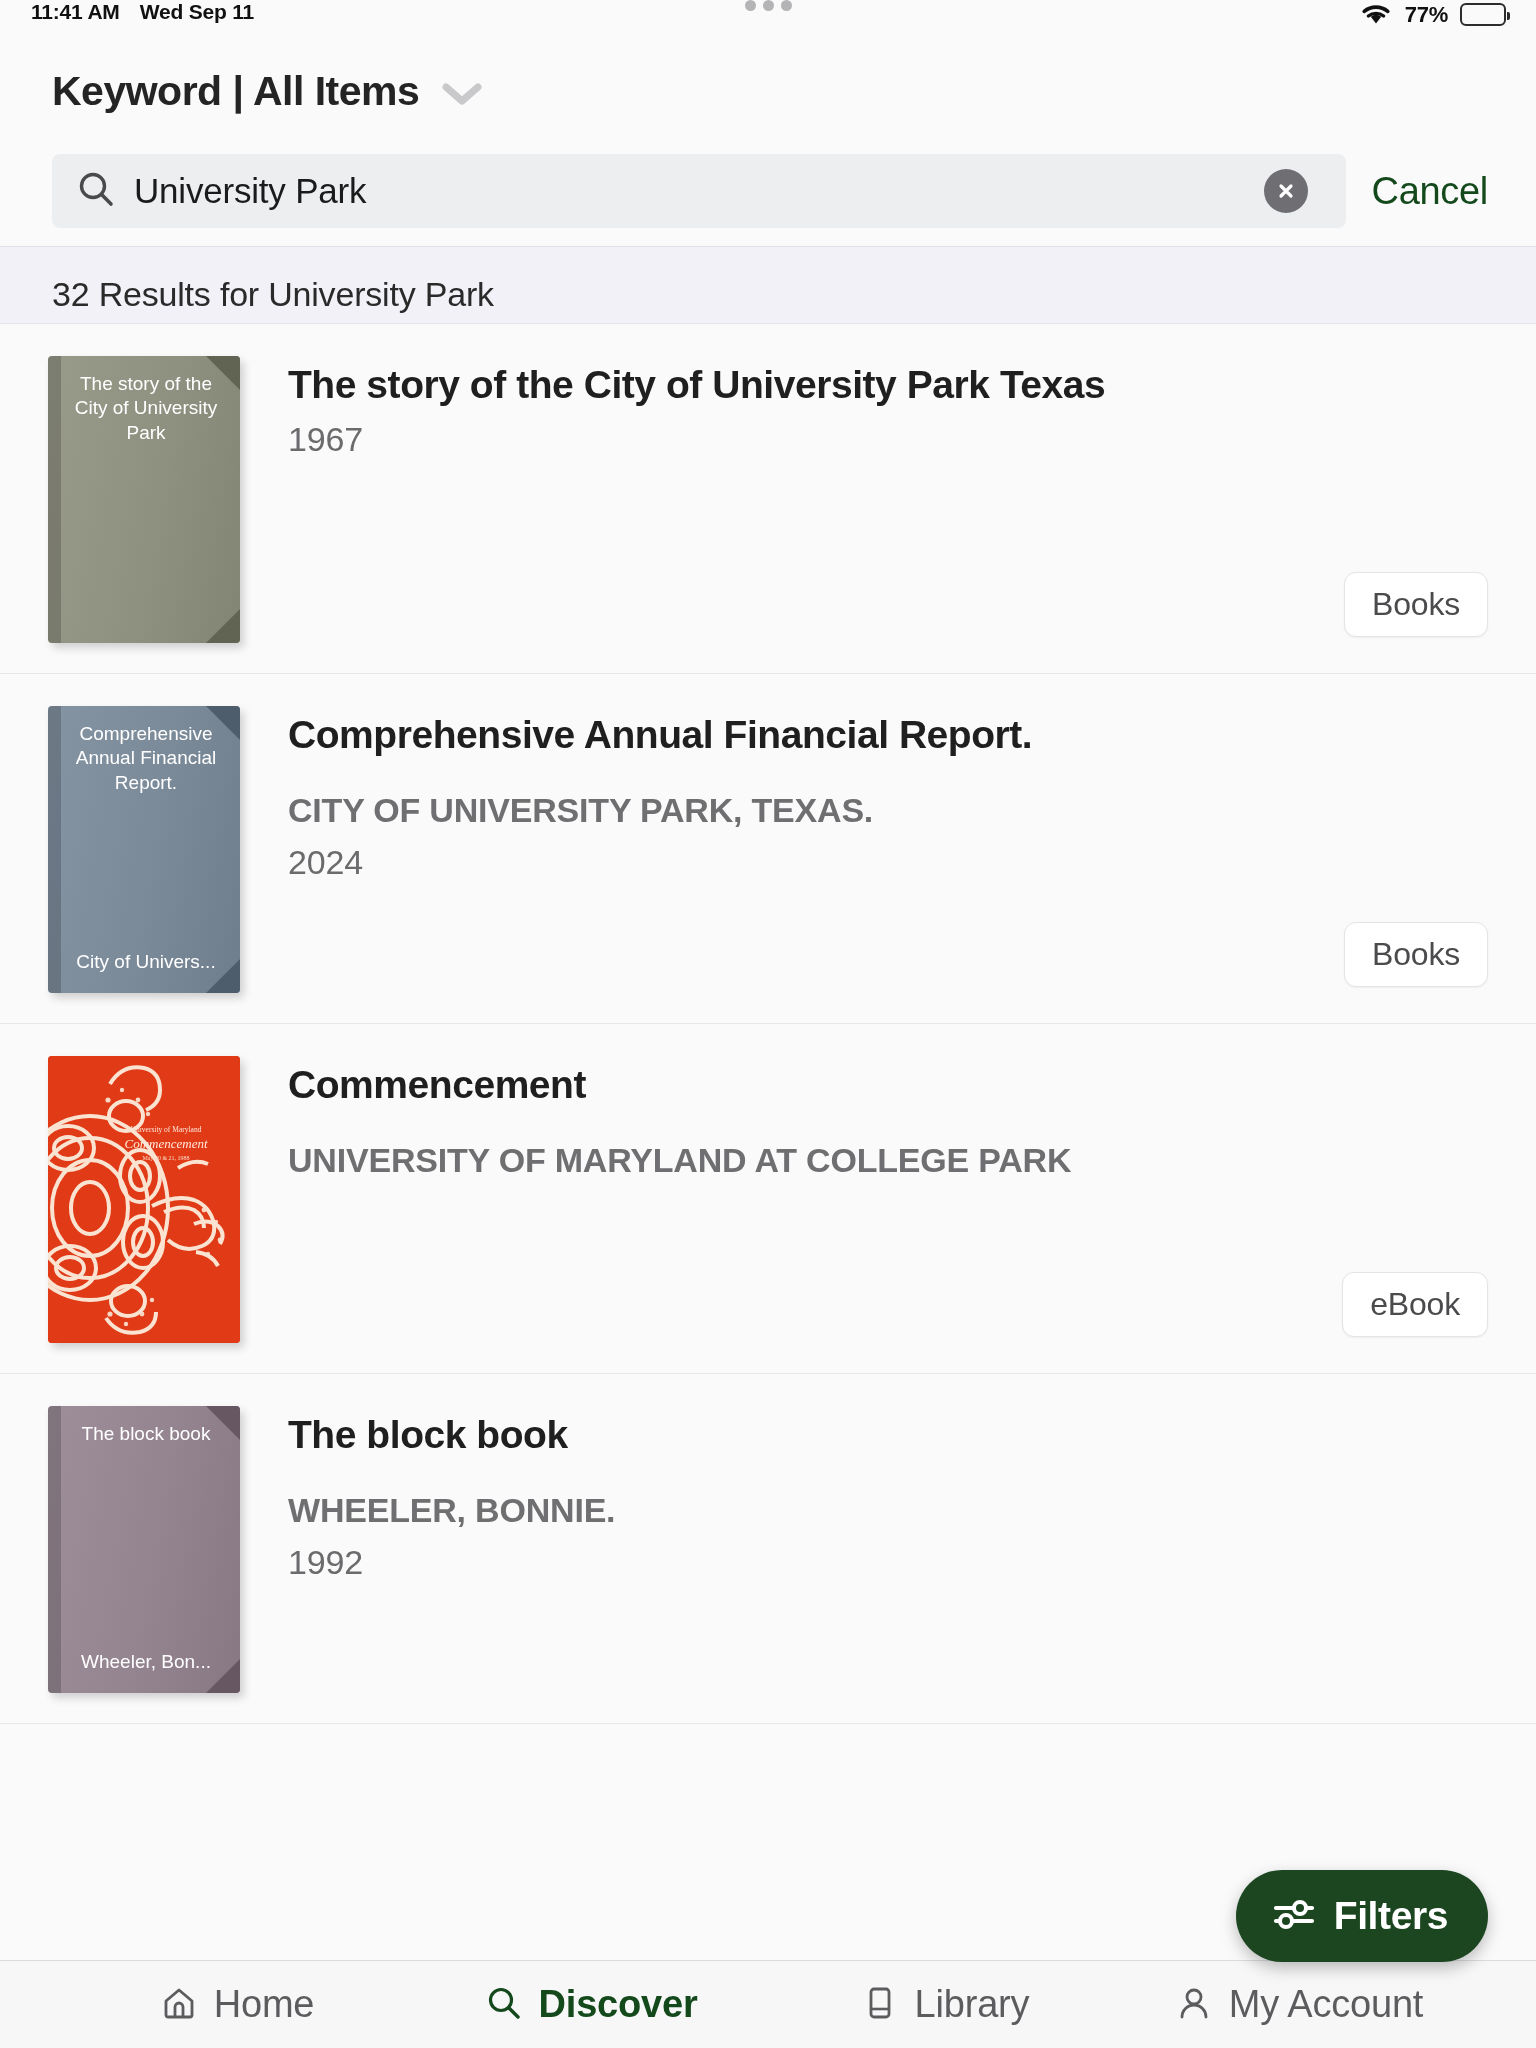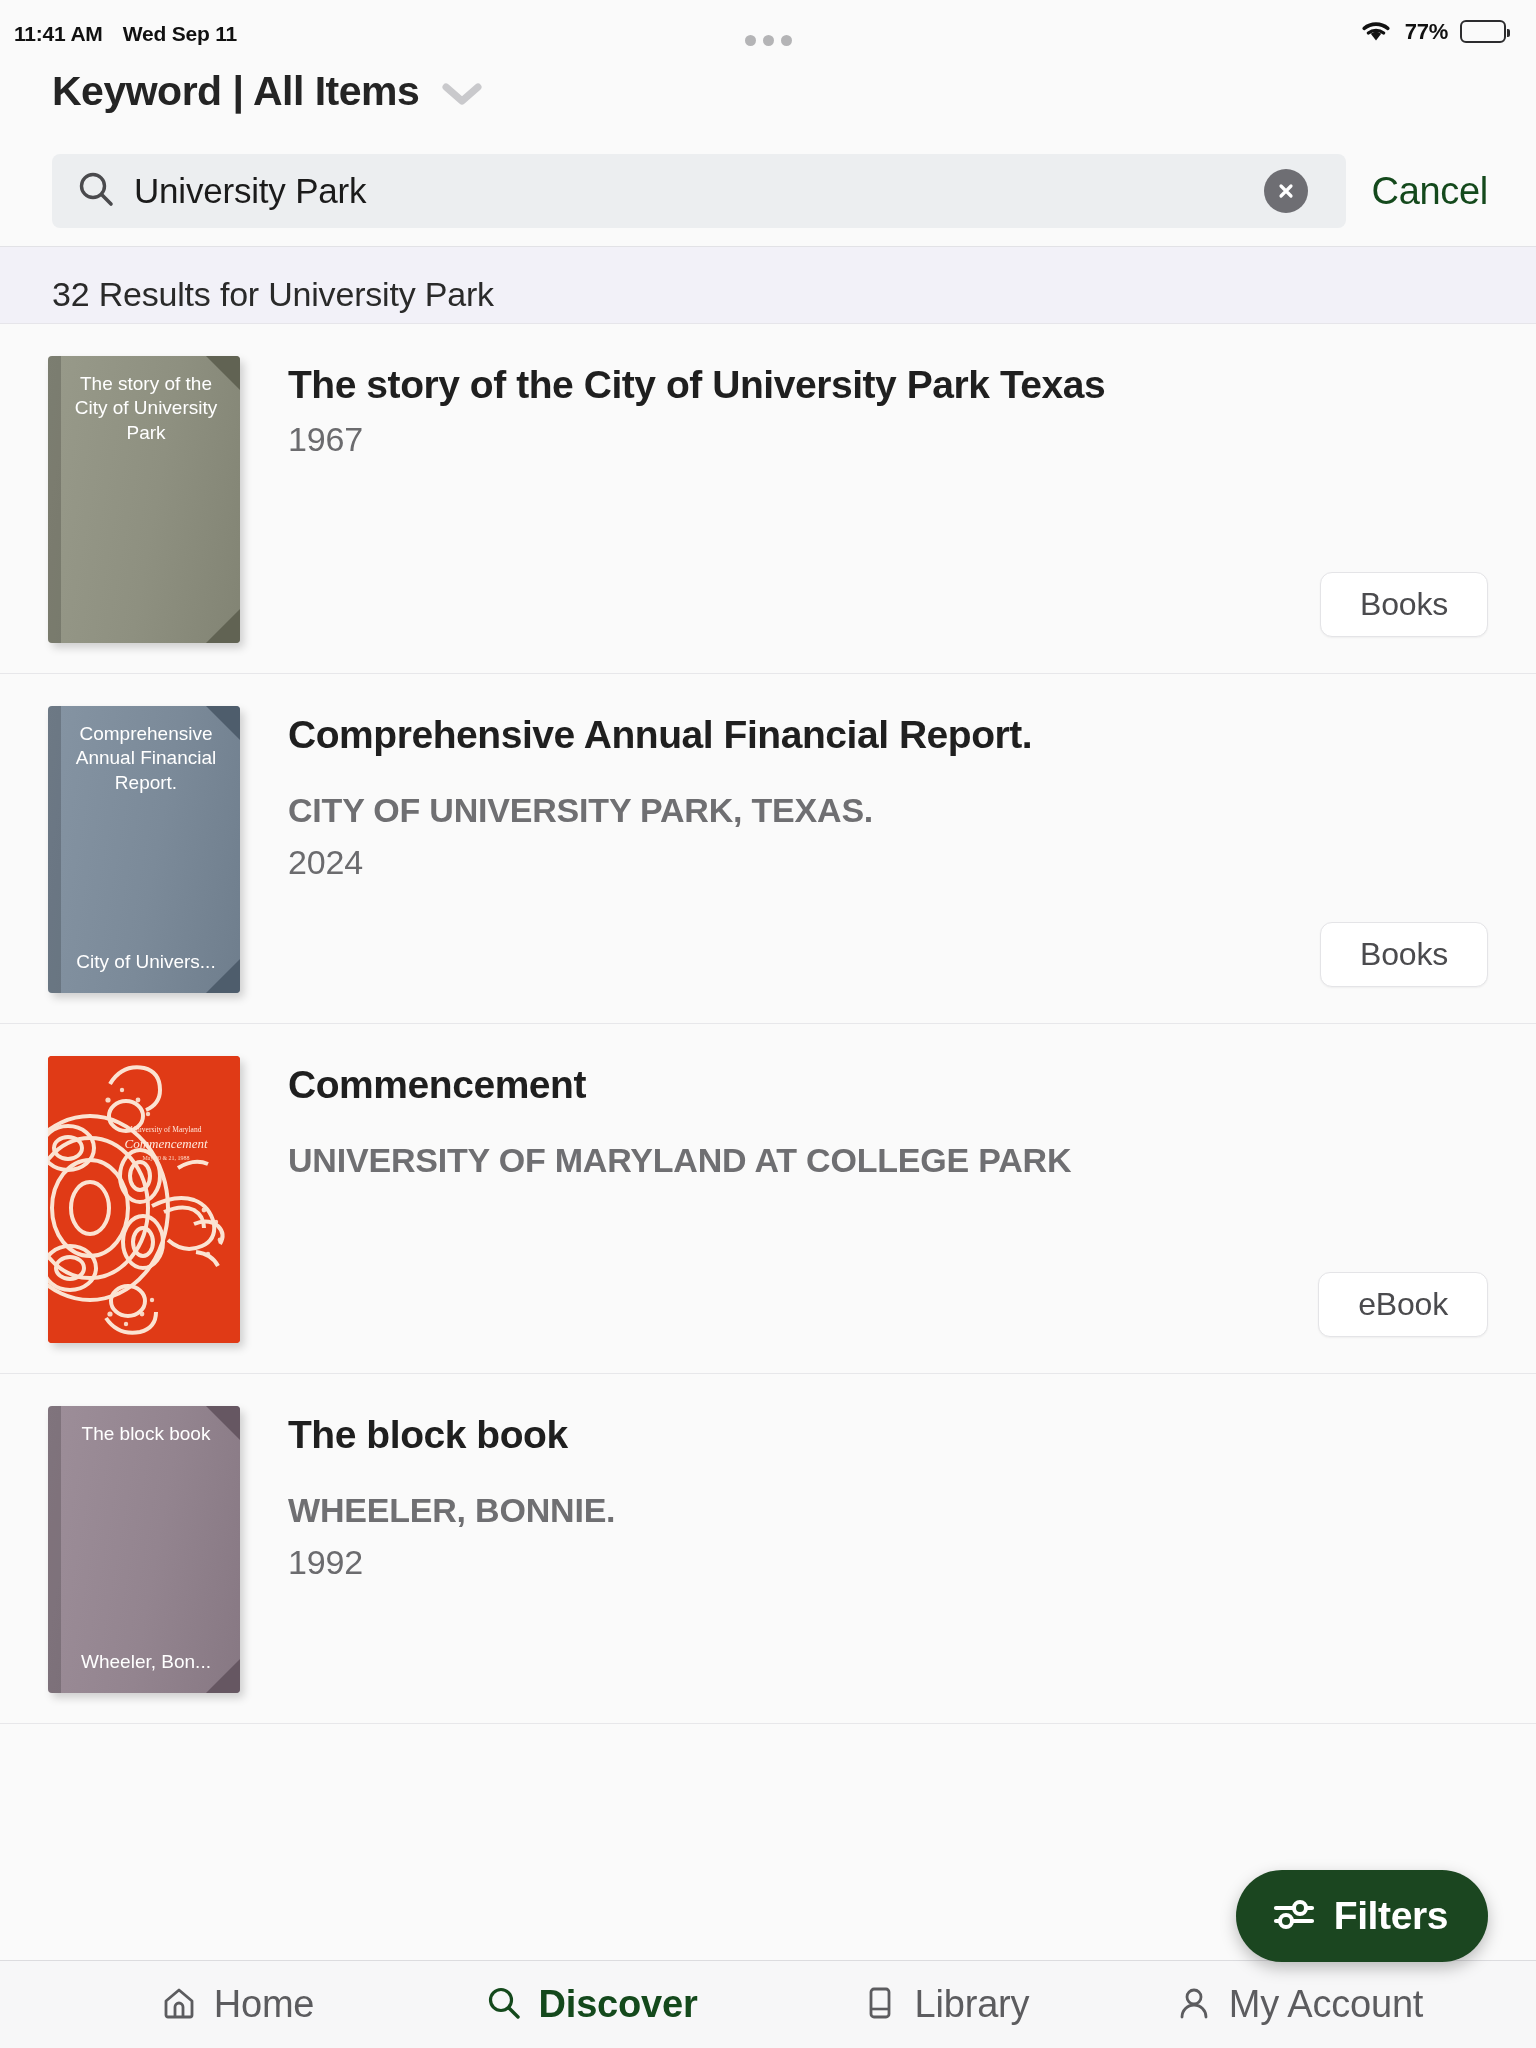--- a/index.html
+++ b/index.html
@@ -19,22 +19,22 @@
     background: #fafafa;
     display: flex;
     flex-direction: column;
   }
 
   
   .statusbar {
     height: 46px;
     flex: 0 0 46px;
     display: flex;
-    align-items: flex-end;
-    padding: 0 30px 0 14px;
+    align-items: flex-start;
+    padding: 0 30px 0 31px;
     position: relative;
   }
   .sb-left {
     display: flex;
     align-items: baseline;
     gap: 20px;
     font-size: 21px;
     font-weight: bold;
     color: #111111;
     letter-spacing: -0.2px;
@@ -279,21 +279,21 @@
   }
 
   
   .badge {
     position: absolute;
     right: 48px;
     bottom: 36px;
     background: #ffffff;
     border: 1px solid #e4e4e7;
     border-radius: 12px;
-    padding: 13px 39px;
+    padding: 13px 27px;
     font-size: 32px;
     color: #4b4b4e;
     letter-spacing: -0.2px;
     box-shadow: 0 1px 2px rgba(0,0,0,0.05);
   }
 
   
   .fab {
     position: absolute;
     right: 48px;

